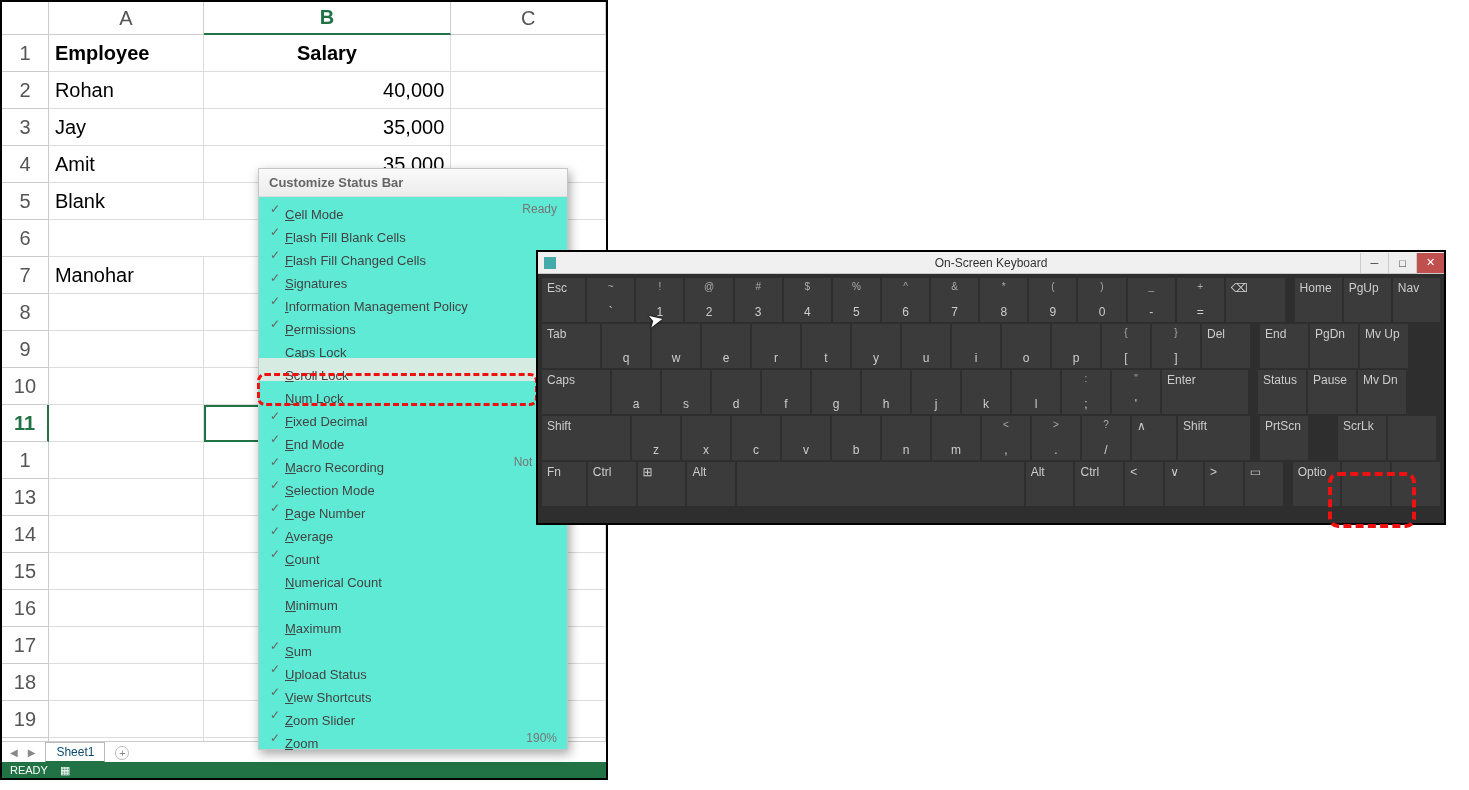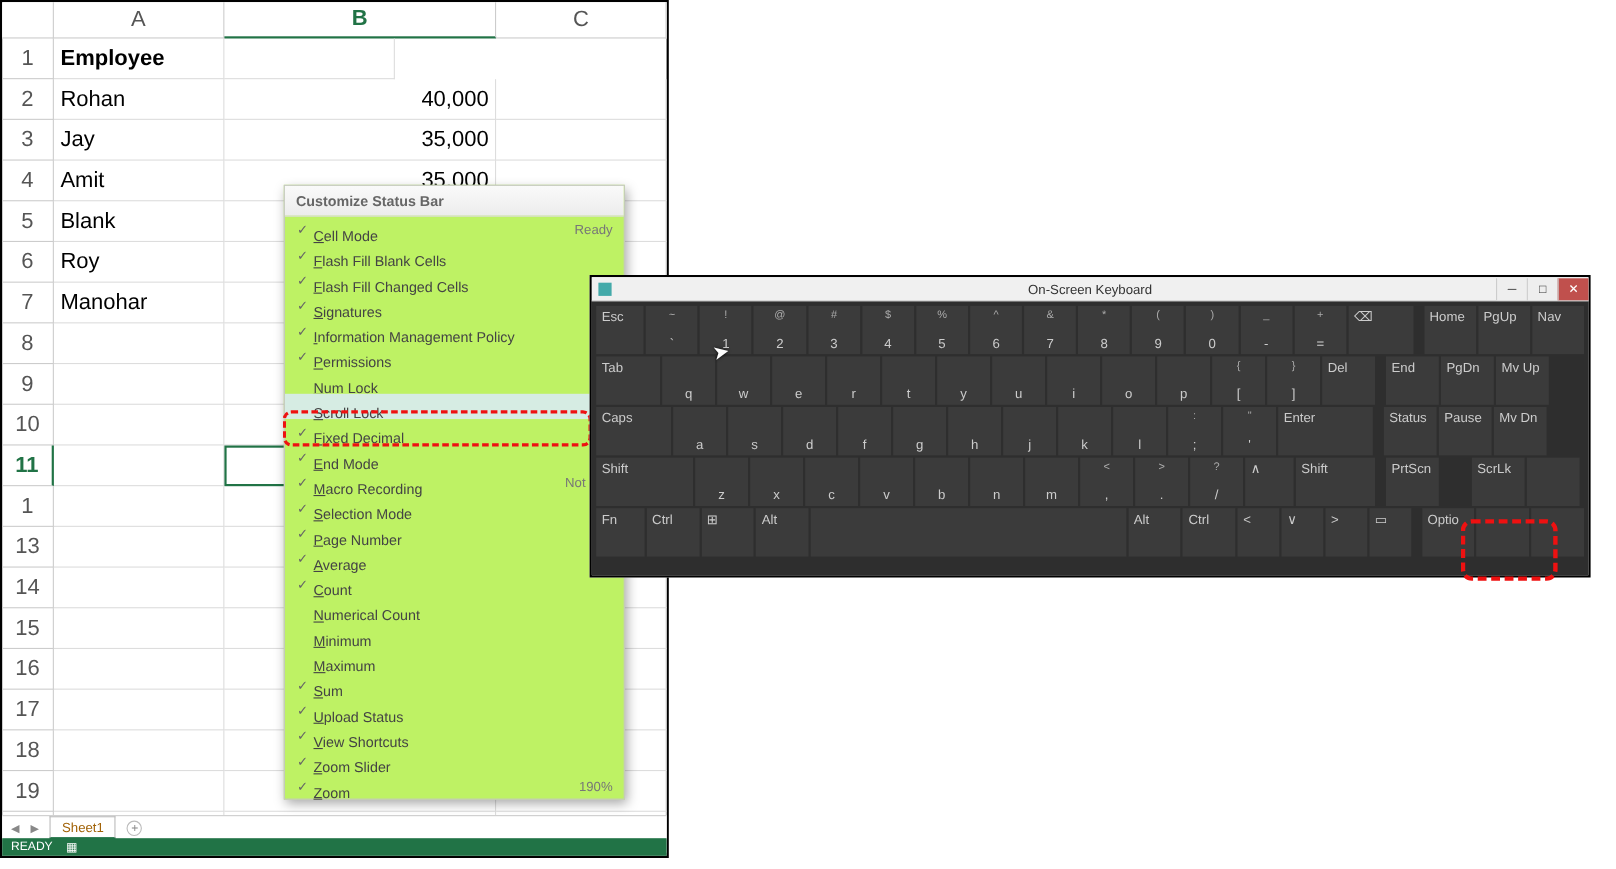--- a/index.html
+++ b/index.html
@@ -24,28 +24,28 @@
 .rowhdr.selected { color: #217346; font-weight: 700; border-right: 2px solid #217346; }
 .cell { border-right: 1px solid #ddd; border-bottom: 1px solid #ddd; display: flex; align-items: center; font-size: 20px; padding: 0 6px; color: #000; }
 .cell.header { font-weight: 700; }
 .cell.center { justify-content: center; }
 .cell.right { justify-content: flex-end; }
 .cell.active { border: 2px solid #217346; }
 
 
 .sheet-tabs { position: absolute; bottom: 15px; left: 0; right: 0; height: 22px; background: #fff; display: flex; align-items: center; font-size: 12px; color: #555; padding-left: 8px; gap: 10px; border-top: 1px solid #ccc; }
 .tab-arrow { color: #888; cursor: default; font-size: 10px; }
-.tab { padding: 2px 10px; background: #fff; border: 1px solid #bbb; border-bottom: 2px solid #217346; color: #a16207; font-weight: 500; }
+.tab { padding: 2px 10px; background: #fff; border: 1px solid #bbb; border-bottom: 2px solid #217346; color: #0c4a6e; font-weight: 500; }
 .tab-add { border: 1px solid #bbb; border-radius: 50%; width: 14px; height: 14px; display: flex; align-items: center; justify-content: center; font-size: 11px; color: #888; }
 
 
 .status-bar { position: absolute; bottom: 0; left: 0; right: 0; height: 16px; background: #217346; color: #fff; font-size: 11px; display: flex; align-items: center; padding-left: 8px; gap: 12px; }
 
 
-.context-menu { position: absolute; left: 258px; top: 168px; width: 310px; background: #bef264; border: 1px solid #c6c6c6; box-shadow: 2px 4px 10px rgba(0,0,0,0.35); font-size: 13px; }
+.context-menu { position: absolute; left: 258px; top: 168px; width: 310px; background: #5eead4; border: 1px solid #c6c6c6; box-shadow: 2px 4px 10px rgba(0,0,0,0.35); font-size: 13px; }
 .cm-title { padding: 6px 10px; font-weight: 600; color: #666; background: linear-gradient(#fafafa,#ececec); border-bottom: 1px solid #ddd; font-size: 13px; }
 .cm-item { display: flex; align-items: center; padding: 3px 10px 3px 6px; color: #444; position: relative; height: 23px; }
 .cm-item.highlight { background: #d6ece3; }
 .cm-check { width: 20px; display: inline-flex; align-items: center; justify-content: center; color: #666; font-size: 12px; }
 .cm-label { flex: 1; margin-top: 12px; }
 .cm-label .ul { text-decoration: underline; }
 .cm-right { color: #777; font-size: 12px; margin-left: 6px; }
 
 
 .red-dashed-menu { position: absolute; left: 257px; top: 373px; width: 281px; height: 33px; border: 3px dashed #e11; border-radius: 8px; pointer-events: none; }
@@ -82,20 +82,21 @@
   <div class="colhdr-row">
     <div class="rowhdr-corner"></div>
     <div class="colhdr colA">A</div>
     <div class="colhdr colB selected">B</div>
     <div class="colhdr colC">C</div>
   </div>
   <div class="body-rows" id="body-rows">
       <div class="body-row">
         <div class="rowhdr">1</div>
         <div class="cell colA header">Employee</div>
+        <div class="cell colB header center">Salary</div>
         <div class="cell colC header"></div>
       </div>
       <div class="body-row">
         <div class="rowhdr">2</div>
         <div class="cell colA">Rohan</div>
         <div class="cell colB right">40,000</div>
         <div class="cell colC"></div>
       </div>
       <div class="body-row">
         <div class="rowhdr">3</div>
@@ -110,21 +111,20 @@
         <div class="cell colC"></div>
       </div>
       <div class="body-row">
         <div class="rowhdr">5</div>
         <div class="cell colA">Blank</div>
         <div class="cell colB right"></div>
         <div class="cell colC"></div>
       </div>
       <div class="body-row">
         <div class="rowhdr">6</div>
-        <div class="cell colA">Roy</div>
         <div class="cell colB right"></div>
         <div class="cell colC"></div>
       </div>
       <div class="body-row">
         <div class="rowhdr">7</div>
         <div class="cell colA">Manohar</div>
         <div class="cell colB right"></div>
         <div class="cell colC"></div>
       </div>
       <div class="body-row">
@@ -242,25 +242,29 @@
       <div class="cm-item">
         <span class="cm-check">✓</span>
         <span class="cm-label"><span class="ul">I</span>nformation Management Policy</span>
       </div>
       <div class="cm-item">
         <span class="cm-check">✓</span>
         <span class="cm-label"><span class="ul">P</span>ermissions</span>
       </div>
       <div class="cm-item">
         <span class="cm-check"></span>
-        <span class="cm-label"><span class="ul">N</span>um Lock</span>
+        <span class="cm-label"><span class="ul">C</span>aps Lock</span>
       </div>
       <div class="cm-item highlight">
         <span class="cm-check"></span>
         <span class="cm-label"><span class="ul">S</span>croll Lock</span>
+      </div>
+      <div class="cm-item">
+        <span class="cm-check"></span>
+        <span class="cm-label"><span class="ul">N</span>um Lock</span>
       </div>
       <div class="cm-item">
         <span class="cm-check">✓</span>
         <span class="cm-label"><span class="ul">F</span>ixed Decimal</span>
       </div>
       <div class="cm-item">
         <span class="cm-check">✓</span>
         <span class="cm-label"><span class="ul">E</span>nd Mode</span>
       </div>
       <div class="cm-item">

